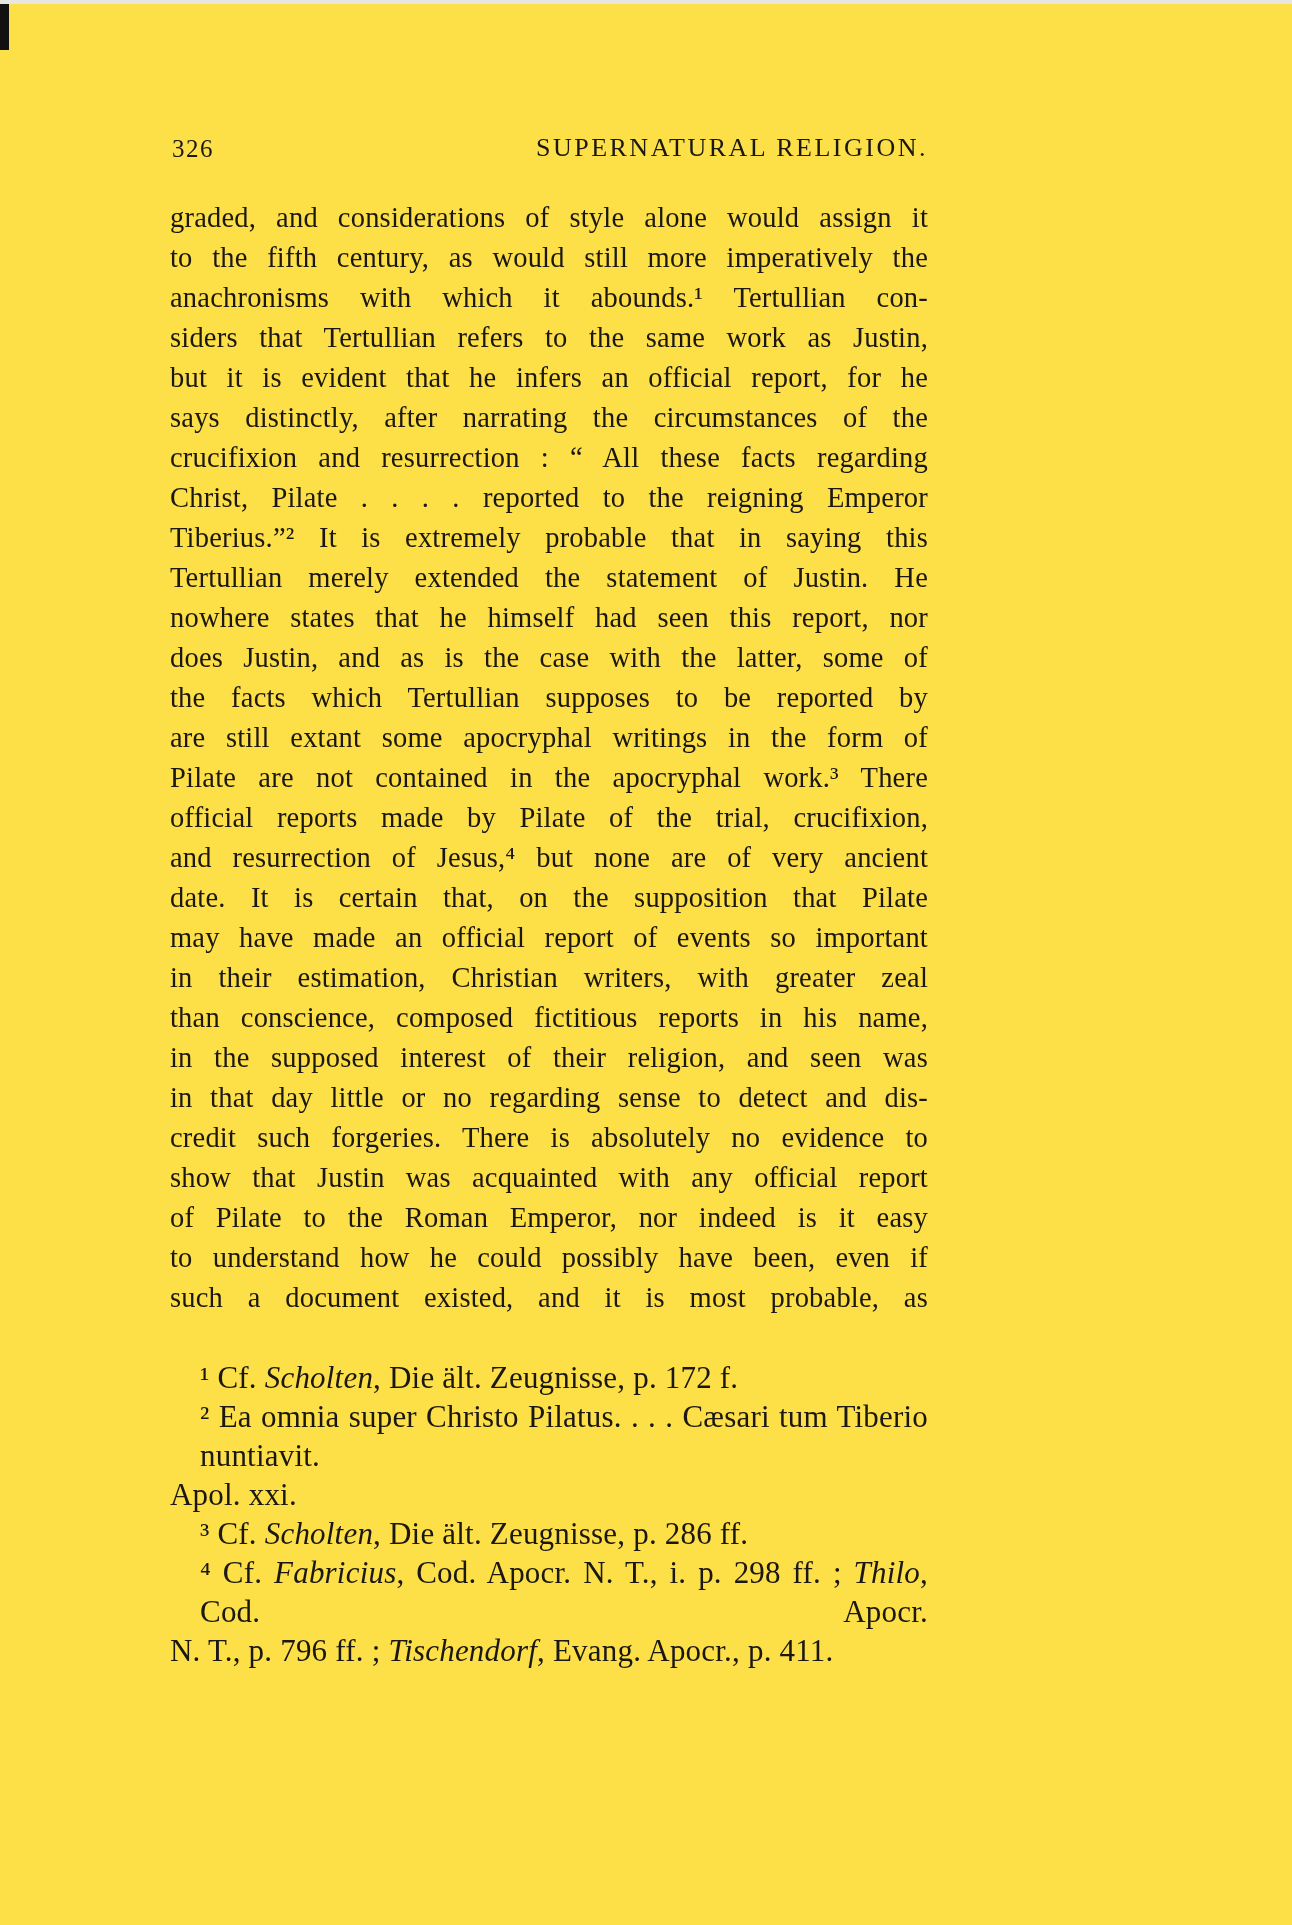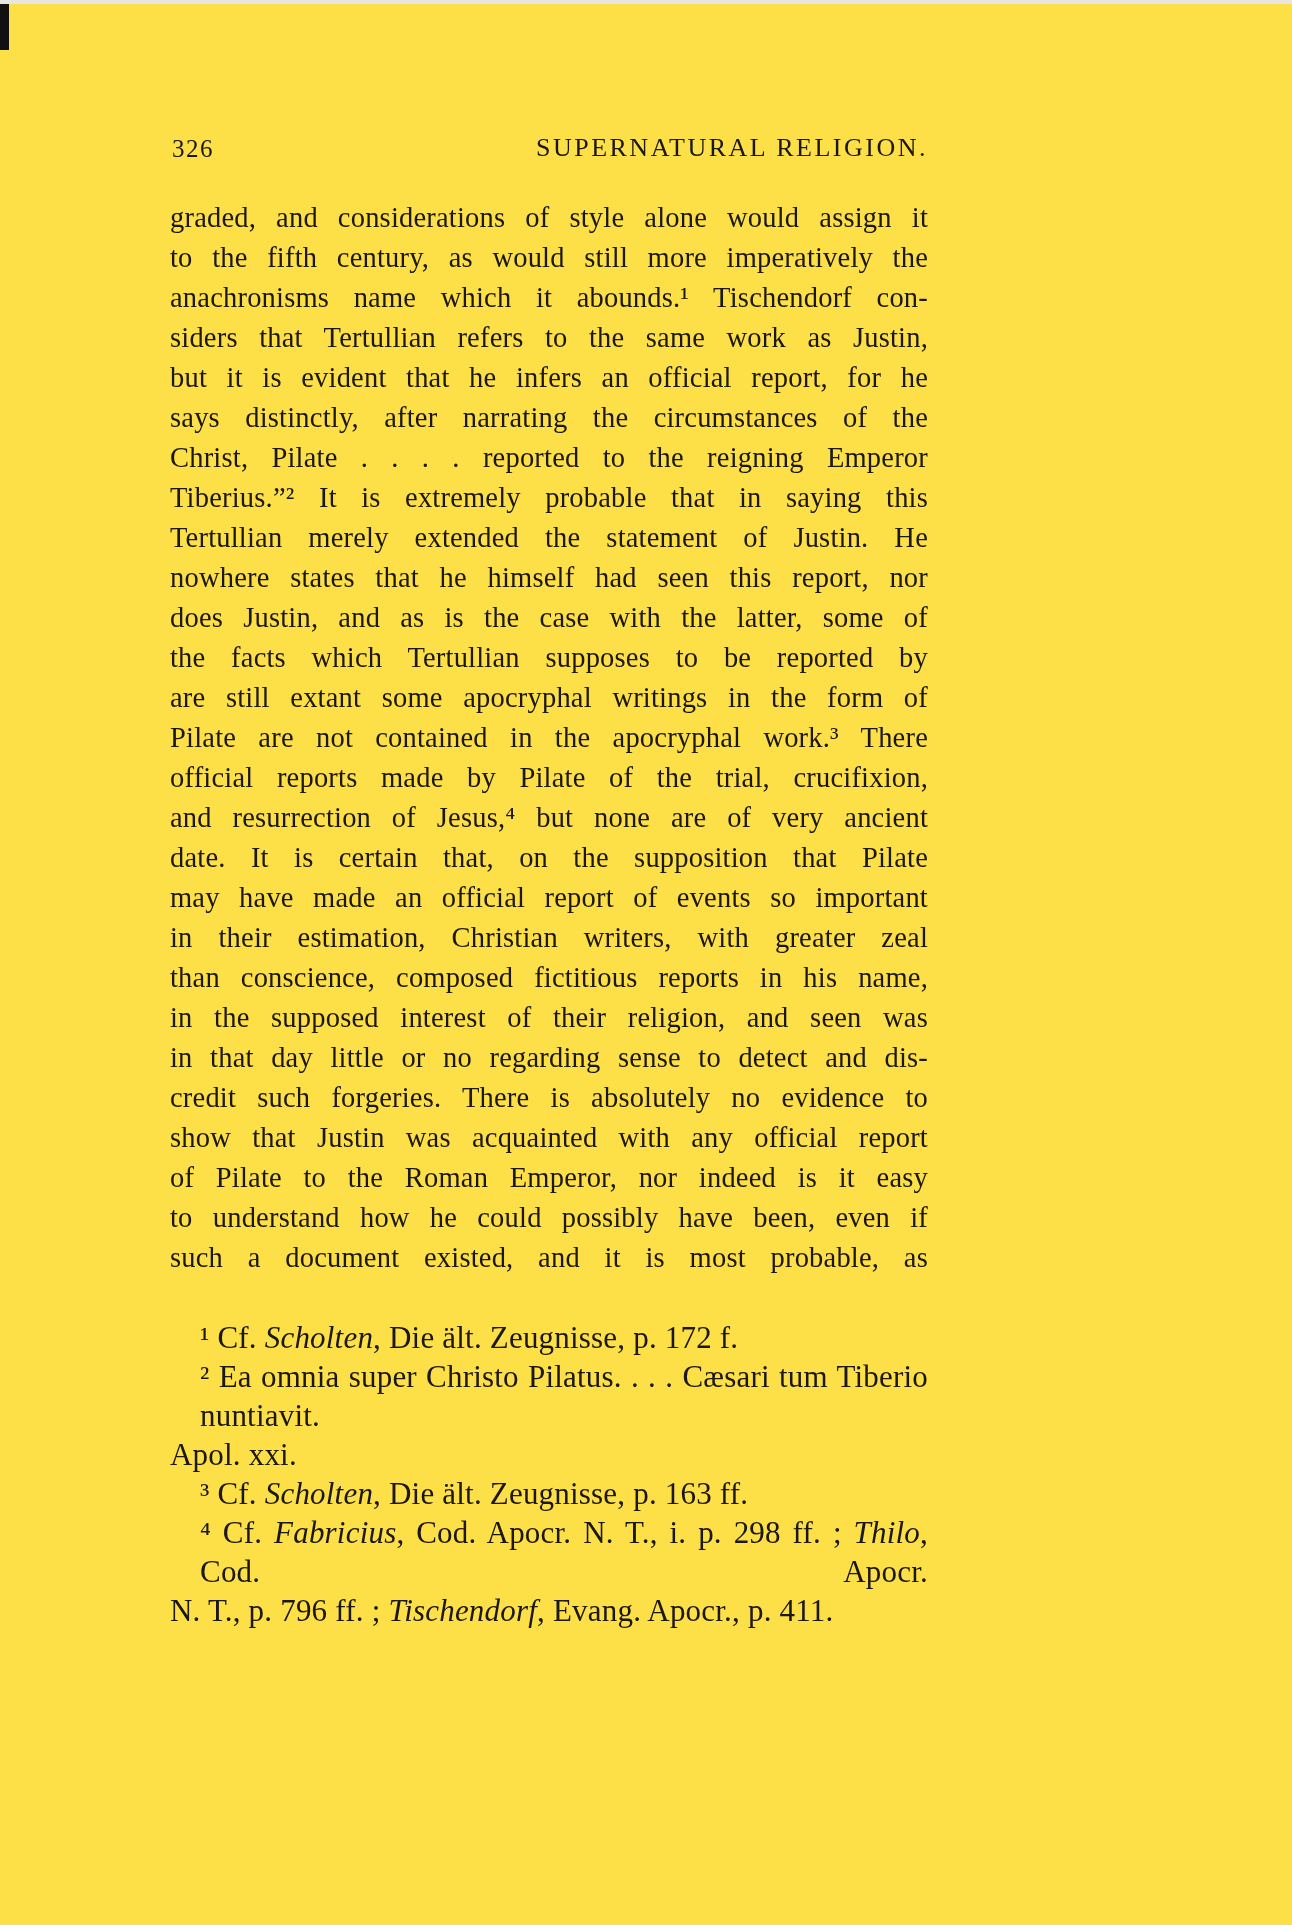--- a/index.html
+++ b/index.html
@@ -82,24 +82,25 @@
 <div class="page">
   <div class="scan-corner"></div>
   <div class="content">
     <div class="header">
       <span class="page-number">326</span>
       <div class="running-title">SUPERNATURAL RELIGION.</div>
     </div>
     <div class="body-text">
         <div class="bline">graded, and considerations of style alone would assign it</div>
         <div class="bline">to the fifth century, as would still more imperatively the</div>
-        <div class="bline">anachronisms name which it abounds.¹ Tischendorf con-</div>
+        <div class="bline">anachronisms with which it abounds.¹ Tertullian con-</div>
         <div class="bline">siders that Tertullian refers to the same work as Justin,</div>
         <div class="bline">but it is evident that he infers an official report, for he</div>
         <div class="bline">says distinctly, after narrating the circumstances of the</div>
+        <div class="bline">crucifixion and resurrection : “ All these facts regarding</div>
         <div class="bline">Christ, Pilate . . . . reported to the reigning Emperor</div>
         <div class="bline">Tiberius.”² It is extremely probable that in saying this</div>
         <div class="bline">Tertullian merely extended the statement of Justin. He</div>
         <div class="bline">nowhere states that he himself had seen this report, nor</div>
         <div class="bline">does Justin, and as is the case with the latter, some of</div>
         <div class="bline">the facts which Tertullian supposes to be reported by</div>
         <div class="bline">are still extant some apocryphal writings in the form of</div>
         <div class="bline">Pilate are not contained in the apocryphal work.³ There</div>
         <div class="bline">official reports made by Pilate of the trial, crucifixion,</div>
         <div class="bline">and resurrection of Jesus,⁴ but none are of very ancient</div>
@@ -112,18 +113,18 @@
         <div class="bline">credit such forgeries. There is absolutely no evidence to</div>
         <div class="bline">show that Justin was acquainted with any official report</div>
         <div class="bline">of Pilate to the Roman Emperor, nor indeed is it easy</div>
         <div class="bline">to understand how he could possibly have been, even if</div>
         <div class="bline">such a document existed, and it is most probable, as</div>
       </div>
     <div class="footnotes">
         <div class="fline indent"><span>¹ Cf. </span><span class="it">Scholten</span><span>, Die ält. Zeugnisse, p. 172 f.</span></div>
         <div class="fline indent just"><span>² Ea omnia super Christo Pilatus. . . . Cæsari tum Tiberio nuntiavit.</span></div>
         <div class="fline"><span>Apol. xxi.</span></div>
-        <div class="fline indent"><span>³ Cf. </span><span class="it">Scholten</span><span>, Die ält. Zeugnisse, p. 163 ff.</span></div>
+        <div class="fline indent"><span>³ Cf. </span><span class="it">Scholten</span><span>, Die ält. Zeugnisse, p. 286 ff.</span></div>
         <div class="fline indent just"><span>⁴ Cf. </span><span class="it">Fabricius</span><span>, Cod. Apocr. N. T., i. p. 298 ff. ; </span><span class="it">Thilo</span><span>, Cod. Apocr.</span></div>
         <div class="fline"><span>N. T., p. 796 ff. ; </span><span class="it">Tischendorf</span><span>, Evang. Apocr., p. 411.</span></div>
       </div>
   </div>
 </div>
 
 </body></html>

